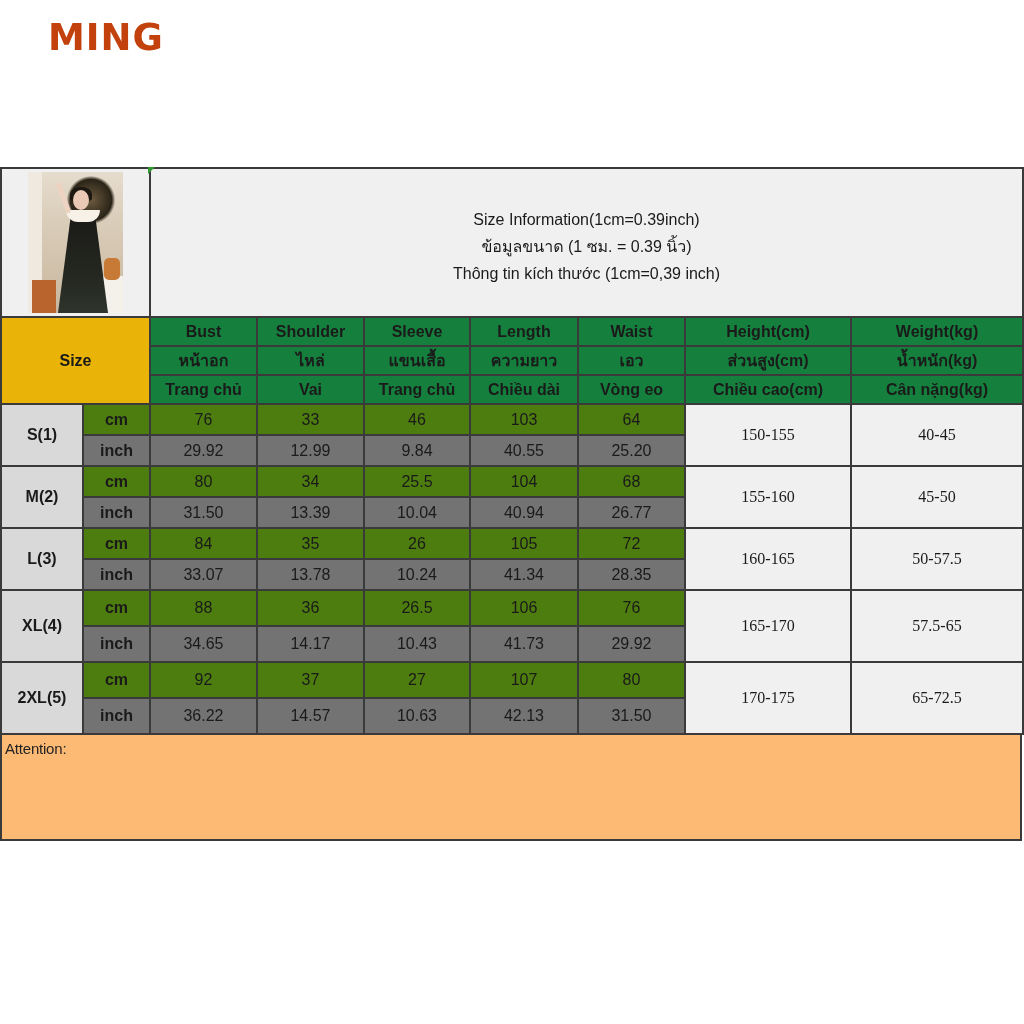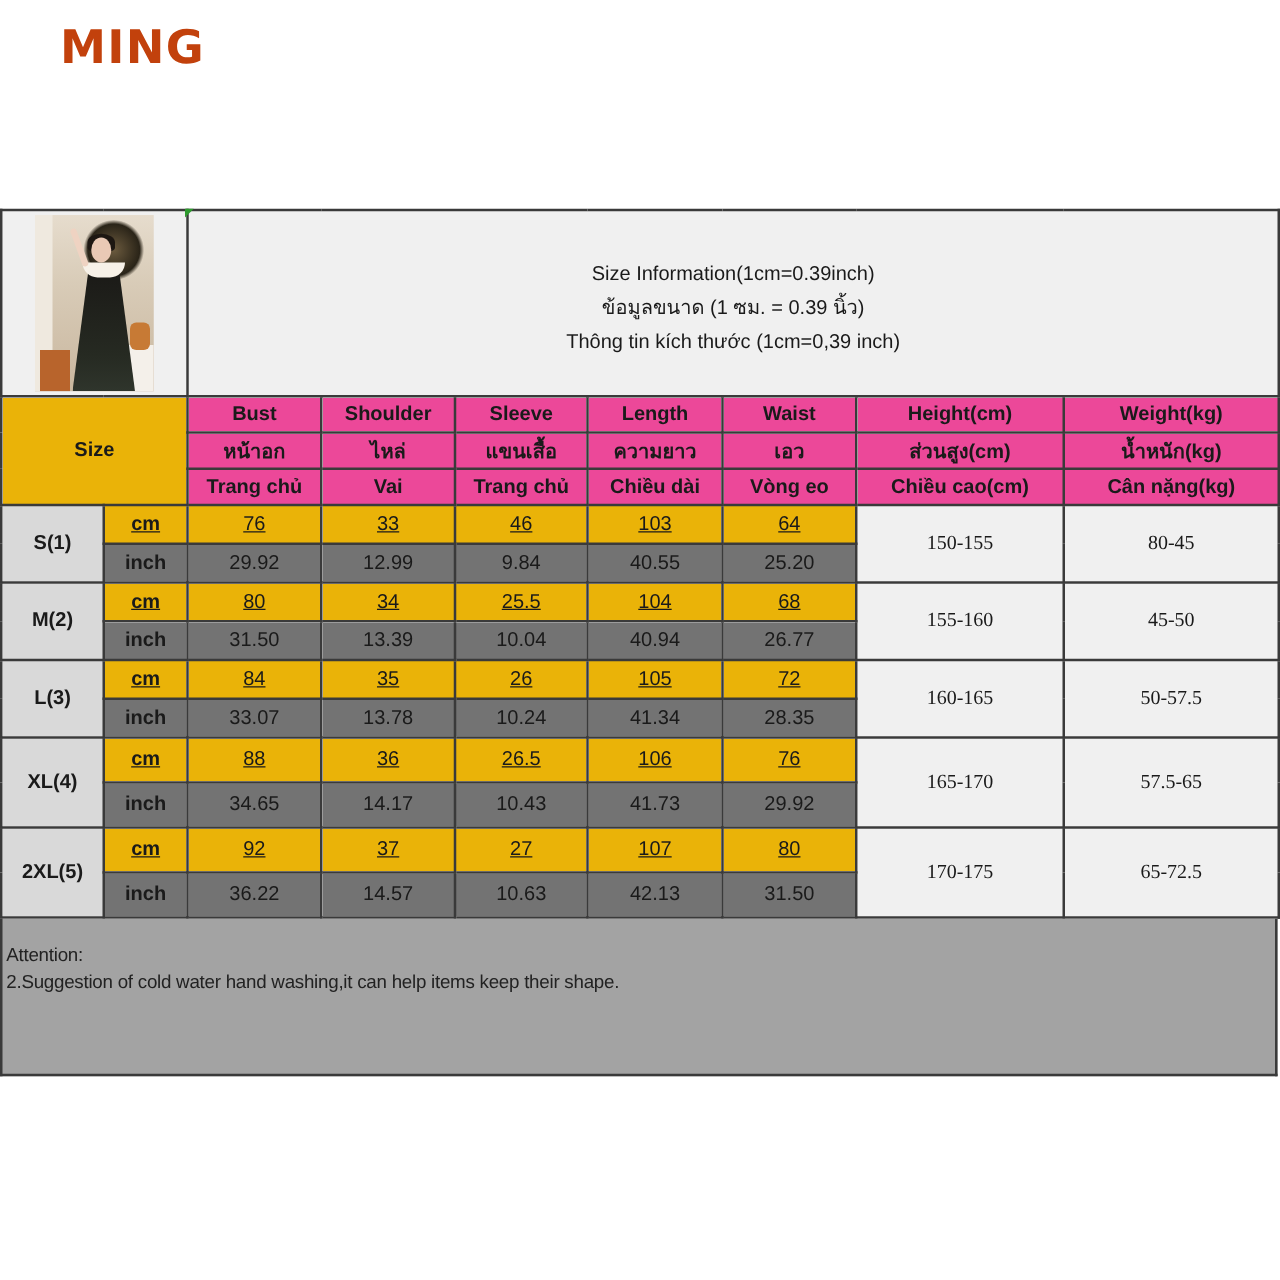--- a/index.html
+++ b/index.html
@@ -14,29 +14,29 @@
   .photo .hat { position: absolute; left: 38px; top: 4px; width: 50px; height: 48px; border-radius: 50%; background: radial-gradient(circle, #6b5a3e 0%, #2a2418 60%, transparent 70%); }
   .photo .head { position: absolute; left: 45px; top: 18px; width: 16px; height: 20px; border-radius: 50%; background: #e9c9b5; }
   .photo .hair { position: absolute; left: 42px; top: 15px; width: 22px; height: 14px; border-radius: 50% 50% 20% 20%; background: #1d1712; }
   .photo .arm { position: absolute; left: 33px; top: 10px; width: 5px; height: 32px; background: #efd3c2; transform: rotate(-20deg); border-radius: 3px; }
   .photo .collar { position: absolute; left: 38px; top: 38px; width: 34px; height: 12px; border-radius: 0 0 12px 12px; background: #f7f1e8; }
   .photo .dress { position: absolute; left: 30px; top: 46px; width: 50px; height: 95px; background: linear-gradient(180deg, #1b1a17 0%, #262a22 70%, #2f352c 100%); clip-path: polygon(25% 0, 75% 0, 100% 100%, 0 100%); }
   .photo .basket { position: absolute; left: 4px; top: 108px; width: 24px; height: 33px; background: #b8642c; }
   .photo .pot { position: absolute; left: 76px; top: 86px; width: 16px; height: 22px; border-radius: 5px; background: #c77a35; }
   .photo .cloth { position: absolute; left: 70px; top: 104px; width: 25px; height: 37px; background: #f4f0ea; }
   .title-cell { background: #f0f0f0; font-weight: normal; font-size: 17px; line-height: 27px; padding-top: 8px !important; }
-  .head-cell { background: #ec4899; font-weight: bold; height: 27px; font-size: 16px; }
+  .head-cell { background: #15803d; font-weight: bold; height: 27px; font-size: 16px; }
   .size-head { background: #eab308; font-weight: bold; font-size: 27px; }
   .size-label { background: #d9d9d9; font-weight: bold; font-size: 16px; }
   .unit { font-weight: bold; font-size: 16px; }
-  tr.cm td.val, tr.cm td.unit { background: #eab308; text-decoration: underline; }
+  tr.cm td.val, tr.cm td.unit { background: #4d7c0f; }
   tr.inch td.val, tr.inch td.unit { background: #737373; }
   td.range { background: #f0f0f0; font-size: 16px; font-family: Liberation Serif, serif; }
   .corner { position: absolute; left: 148px; top: 0px; width: 0; height: 0; border-top: 7px solid #2e9a2e; border-right: 7px solid transparent; }
-  .notes { border: 2px solid #3a3a3a; border-top: none; height: 126px; box-sizing: border-box; padding: 19px 3px; font-size: 15px; line-height: 21px; color: #222; background: #a3a3a3; letter-spacing: -0.2px; }
+  .notes { border: 2px solid #3a3a3a; border-top: none; height: 106px; box-sizing: border-box; padding: 3px 3px; font-size: 15px; line-height: 21px; color: #222; background: #fdba74; letter-spacing: -0.2px; }
   .notes div { white-space: nowrap; }
 </style>
 </head>
 <body>
 
 <div class="brand">MING</div>
 
 <div class="sheet">
   <div class="corner"></div>
   <table class="size">
@@ -105,21 +105,21 @@
 
     <tr class="cm" style="height:31px">
       <td class="size-label" rowspan="2">S(1)</td>
       <td class="unit">cm</td>
       <td class="val">76</td>
       <td class="val">33</td>
       <td class="val">46</td>
       <td class="val">103</td>
       <td class="val">64</td>
       <td class="range" rowspan="2">150-155</td>
-      <td class="range" rowspan="2">80-45</td>
+      <td class="range" rowspan="2">40-45</td>
     </tr>
     <tr class="inch" style="height:31px">
       <td class="unit">inch</td>
       <td class="val">29.92</td>
       <td class="val">12.99</td>
       <td class="val">9.84</td>
       <td class="val">40.55</td>
       <td class="val">25.20</td>
     </tr>
 
@@ -200,15 +200,14 @@
       <td class="val">14.57</td>
       <td class="val">10.63</td>
       <td class="val">42.13</td>
       <td class="val">31.50</td>
     </tr>
   </tbody>
     </table>
 
   <div class="notes">
     <div>Attention:</div>
-    <div>2.Suggestion of cold water hand washing,it can help items keep their shape.</div>
   </div>
 </div>
 
 </body></html>

